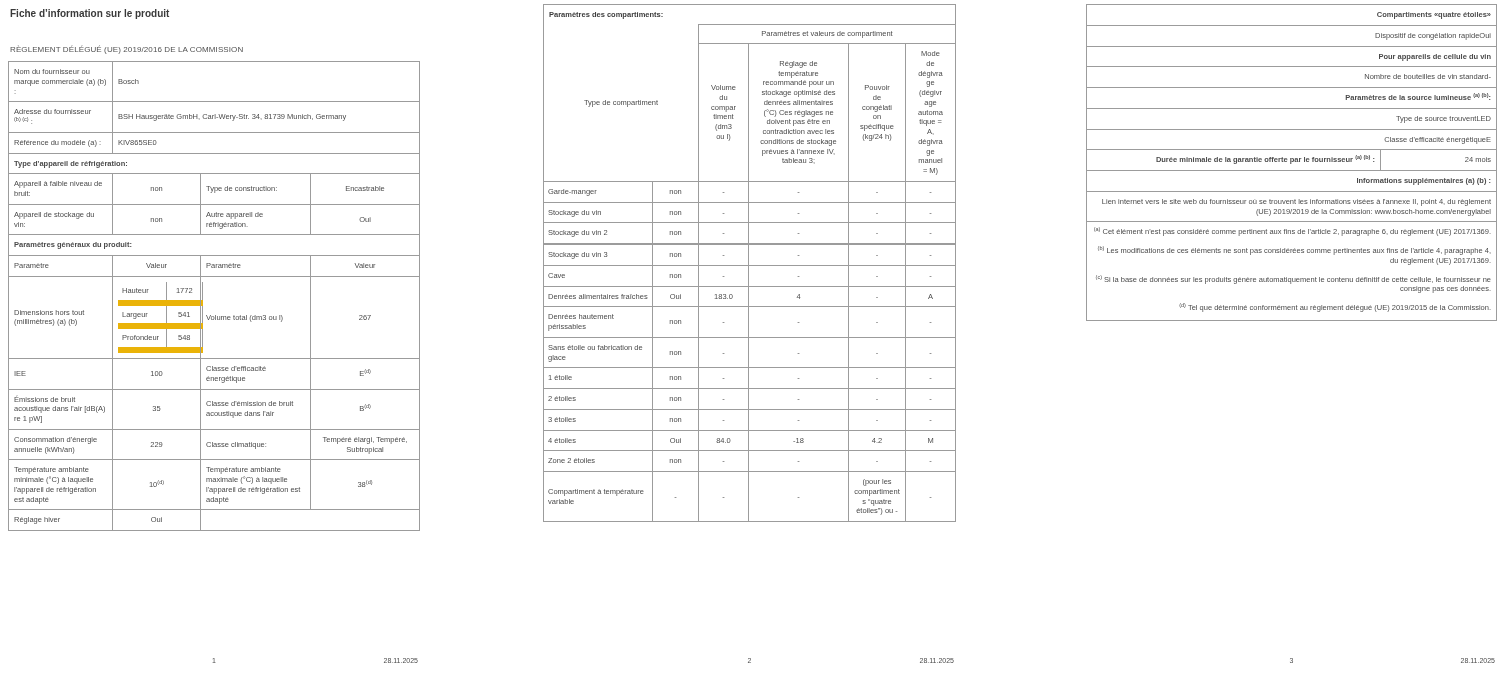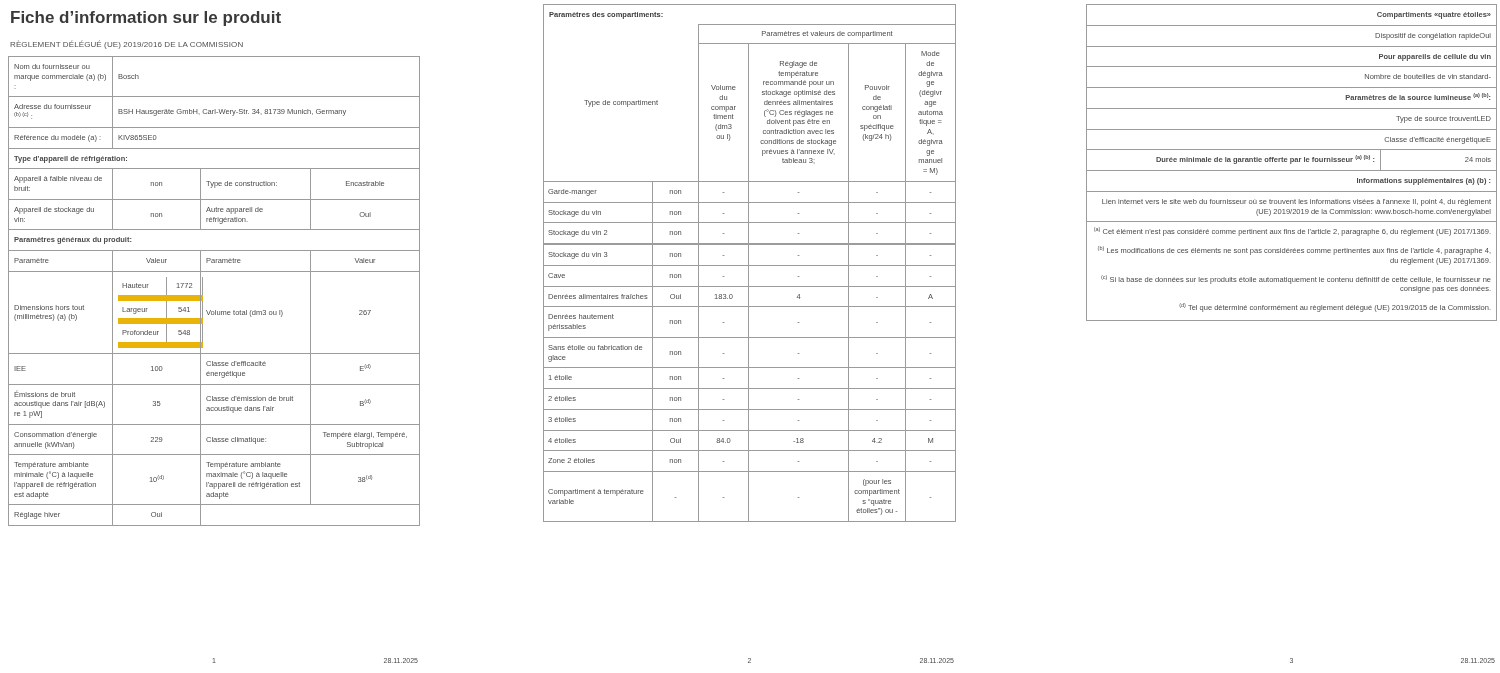--- a/index.html
+++ b/index.html
@@ -6,21 +6,21 @@
   html, body { margin:0; padding:0; }
   body {
     width:1500px; height:673px; background:#ffffff; position:relative; overflow:hidden;
     font-family:"Liberation Sans","DejaVu Sans",sans-serif; color:#474747;
   }
   .page { position:absolute; top:5px; }
   #page1 { left:8px;    width:412px; top:4px; }
   #page2 { left:543px;  width:413px; }
   #page3 { left:1086px; width:411px;text-align:right; }
 
-  .title { font-size:17px; font-weight:bold; color:#3a3a3a; margin:4px 0 12px 2px; }
+  .title { font-size:10px; font-weight:bold; color:#3a3a3a; margin:4px 0 26px 2px; }
   .subtitle { font-size:8px; color:#505050; margin:0 0 8px 2px; letter-spacing:0.1px; }
 
   table.t { border-collapse:collapse; width:100%; table-layout:fixed; margin-top:-1px; }
   table.t td {
     border:1px solid #9c9c9c; font-size:7.5px; line-height:1.3;
     padding:5px; vertical-align:middle; color:#4a4a4a; word-wrap:break-word;
   }
   td.h { font-weight:bold; color:#3c3c3c; font-size:7.7px; }
   td.c { text-align:center; }
   sup { font-size:5.5px; vertical-align:super; line-height:0; }
@@ -369,21 +369,21 @@
     <tr>
       <td class="h" colspan="2">Informations supplémentaires (a) (b) :</td>
     </tr>
     <tr>
       <td class="para" colspan="2">Lien internet vers le site web du fournisseur où se trouvent les informations visées à l'annexe II, point 4, du règlement (UE) 2019/2019 de la Commission: www.bosch-home.com/energylabel</td>
     </tr>
     <tr>
       <td class="para fns" colspan="2">
         <p><sup>(a)</sup> <span>Cet élément n'est pas considéré comme pertinent aux fins de l'article 2, paragraphe 6, du règlement (UE) 2017/1369.</span></p>
         <p><sup>(b)</sup> <span>Les modifications de ces éléments ne sont pas considérées comme pertinentes aux fins de l'article 4, paragraphe 4, du règlement (UE) 2017/1369.</span></p>
-        <p><sup>(c)</sup> <span>Si la base de données sur les produits étoile automatiquement le contenu définitif de cette cellule, le fournisseur ne consigne pas ces données.</span></p>
+        <p><sup>(c)</sup> <span>Si la base de données sur les produits génère automatiquement le contenu définitif de cette cellule, le fournisseur ne consigne pas ces données.</span></p>
         <p><sup>(d)</sup> <span>Tel que déterminé conformément au règlement délégué (UE) 2019/2015 de la Commission.</span></p>
       </td>
     </tr>
   </tbody>
     </table>
 </section>
 
 <div class="footer" id="f1">
   <span class="num">1</span>
   <span class="date">28.11.2025</span>

